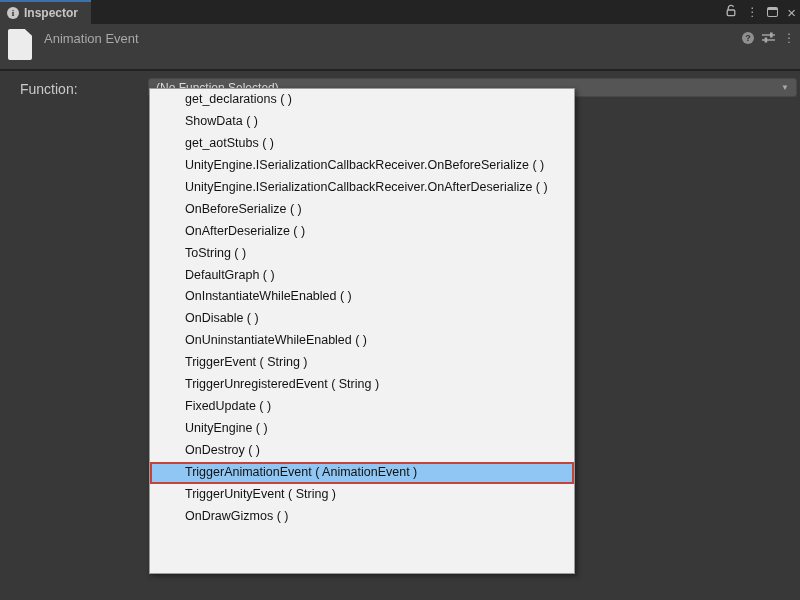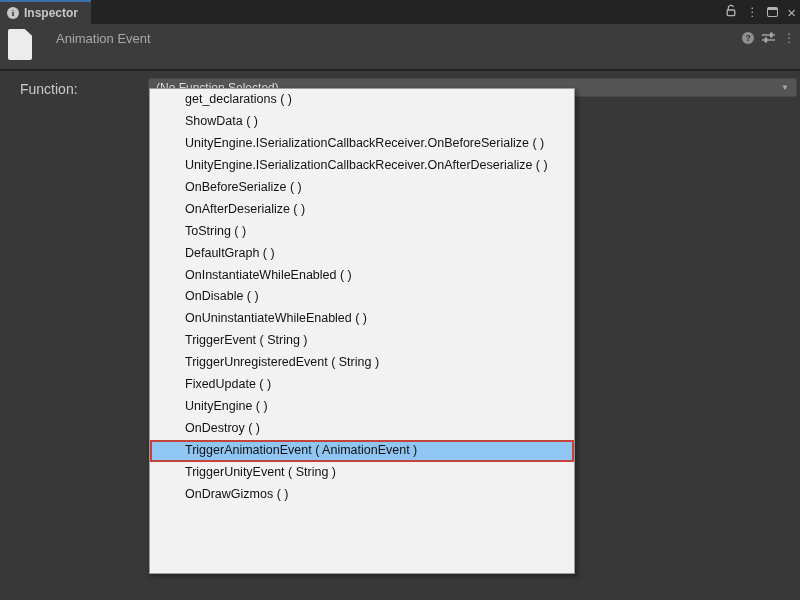--- a/index.html
+++ b/index.html
@@ -19,21 +19,21 @@
   .tabbar-icons { position:absolute; right:4px; top:0; height:24px; display:flex; align-items:center; gap:9px; }
   .kebab { color:#b4b4b4; font-size:12px; line-height:1; letter-spacing:0; }
   .maxi { width:11px; height:10px; border:1.5px solid #b4b4b4; border-top:3px solid #b4b4b4; border-radius:2px; }
   .close-x { color:#b4b4b4; font-size:15px; line-height:1; }
 
   
   .header { position:absolute; left:0; top:24px; width:800px; height:47px; background:var(--header_bg,#3c3c3c);
             border-bottom:2px solid #222222; }
   .doc-icon { position:absolute; left:8px; top:5px; width:24px; height:31px; background:#ececec;
               clip-path:polygon(0 0, 70% 0, 100% 22%, 100% 100%, 0 100%); border-radius:2px; }
-  .header-title { position:absolute; left:44px; top:7px; font-size:13px; color:#a8a8a8;margin-left:12px; }
+  .header-title { position:absolute; left:44px; top:7px; font-size:13px; color:#a8a8a8; }
   .header-icons { position:absolute; right:5px; top:5px; display:flex; align-items:center; gap:8px; }
   .help-icon { width:12px; height:12px; border-radius:50%; background:#8f8f8f; color:#313131;
                font-size:9px; font-weight:bold; display:flex; align-items:center; justify-content:center; line-height:1; }
   .kebab2 { color:#a8a8a8; font-size:12px; line-height:1; }
 
   
   .fn-label { position:absolute; left:20px; top:81px; font-size:14px; color:#c9c9c9;text-align:center; }
   .dropdown { position:absolute; left:148px; top:78px; width:649px; height:19px; background:var(--dropdown_bg,#555555);
               border:1px solid #474747; border-radius:3px; display:flex; align-items:center; z-index:1; }
   .dd-value { font-size:12px; color:#dedede; padding-left:7px; flex:1; }
@@ -90,20 +90,21 @@
   <span class="fn-label">Function:</span>
 
   <div class="dropdown">
     <span class="dd-value">(No Function Selected)</span>
     <span class="dd-arrow">▼</span>
   </div>
 
   <div class="menu" id="menu">
       <div class="menu-item">get_declarations ( )</div>
       <div class="menu-item">ShowData ( )</div>
+      <div class="menu-item">get_aotStubs ( )</div>
       <div class="menu-item">UnityEngine.ISerializationCallbackReceiver.OnBeforeSerialize ( )</div>
       <div class="menu-item">UnityEngine.ISerializationCallbackReceiver.OnAfterDeserialize ( )</div>
       <div class="menu-item">OnBeforeSerialize ( )</div>
       <div class="menu-item">OnAfterDeserialize ( )</div>
       <div class="menu-item">ToString ( )</div>
       <div class="menu-item">DefaultGraph ( )</div>
       <div class="menu-item">OnInstantiateWhileEnabled ( )</div>
       <div class="menu-item">OnDisable ( )</div>
       <div class="menu-item">OnUninstantiateWhileEnabled ( )</div>
       <div class="menu-item">TriggerEvent ( String )</div>

